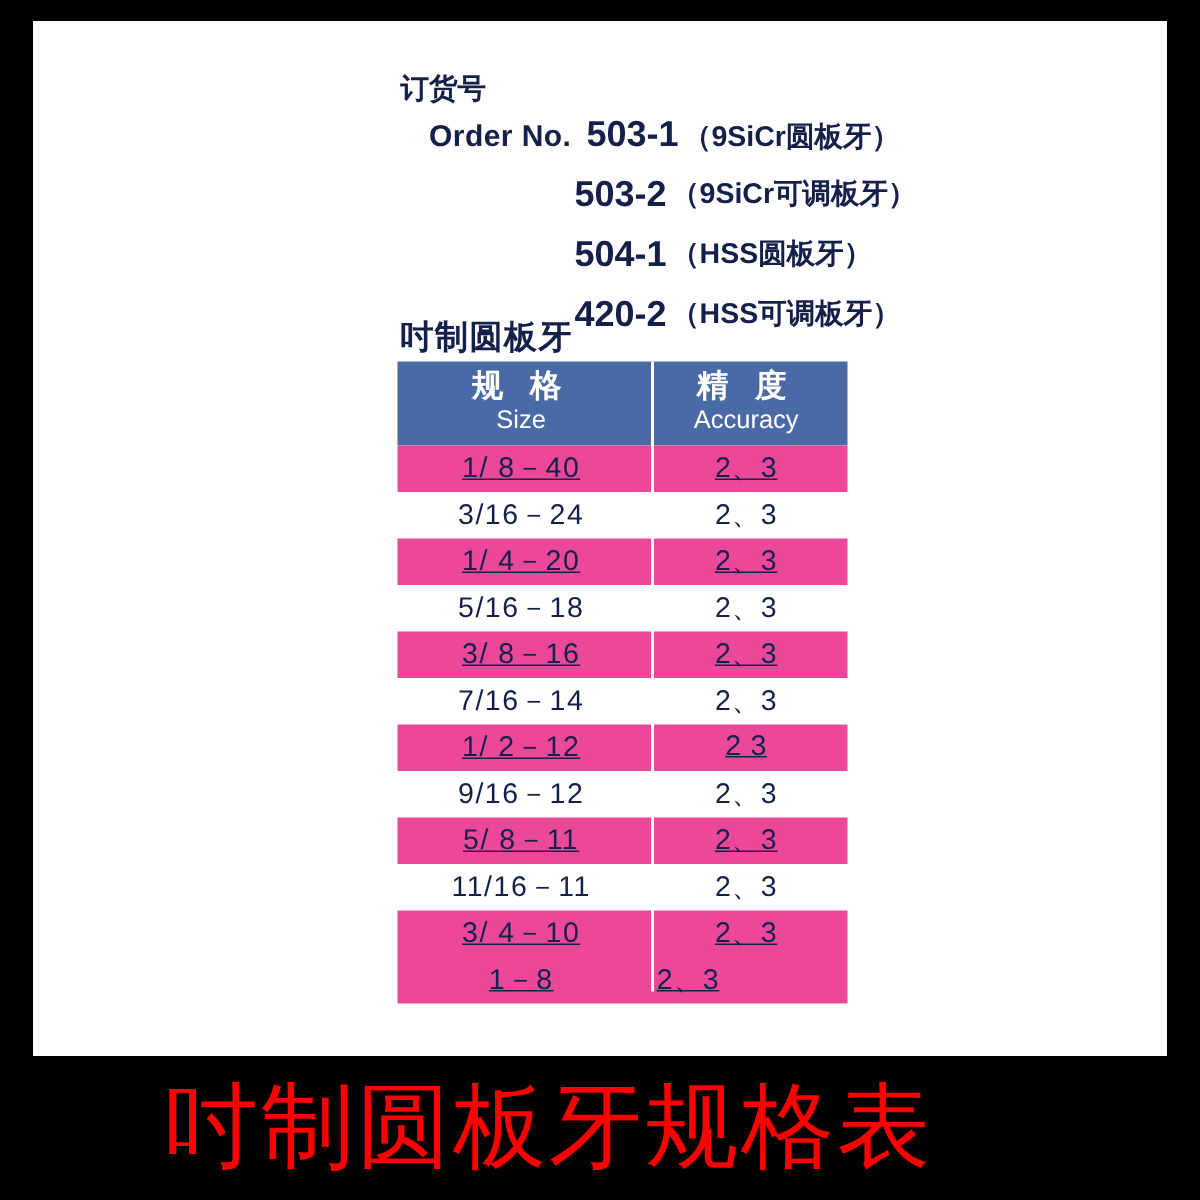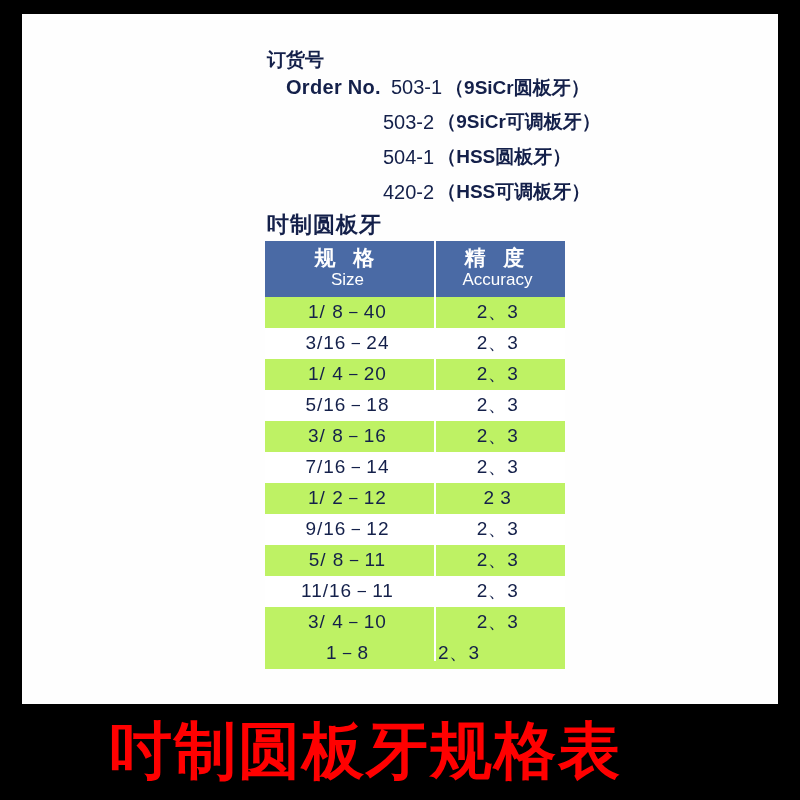--- a/index.html
+++ b/index.html
@@ -47,22 +47,22 @@
     color: #14204a;
     line-height: 1.3;
   }
   .order-label-en {
     font-size: 20px;
     font-weight: bold;
     color: #14204a;
     letter-spacing: 0.3px;
   }
   .order-code {
-    font-size: 20px;
-    font-weight: normal;
+    font-size: 24px;
+    font-weight: bold;
     color: #14204a;
   }
   .order-desc {
     font-size: 19px;
     font-weight: bold;
     color: #14204a;
   }
   .order-row-1 {
     margin-top: 2px;
     margin-left: 19px;
@@ -121,21 +121,22 @@
     text-align: center;
     width: 170px;
     letter-spacing: 1px;
   }
   td.acc {
     text-align: center;
     width: 130px;
     letter-spacing: 0.5px;
   }
   tr.shade td {
-    background: #bef264;
+    background: #ec4899;
+    text-decoration: underline;
   }
   tr.plain td {
     background: #ffffff;
   }
   .col-divider {
     position: absolute;
     left: 412px;
     top: 227px;
     width: 2px;
     height: 420px;
@@ -149,21 +150,21 @@
     height: 94px;
     background: #000;
   }
   .banner-text {
     position: absolute;
     left: 0;
     top: 712px;
     width: 732px;
     text-align: center;
     font-size: 62px;
-    font-weight: bold;
+    font-weight: normal;
     color: #ff0000;
     font-family: "DejaVu Sans", sans-serif;
     letter-spacing: 2px;
     line-height: 1.25;
   }
 </style>
 </head>
 <body>
 
 <div class="page">

